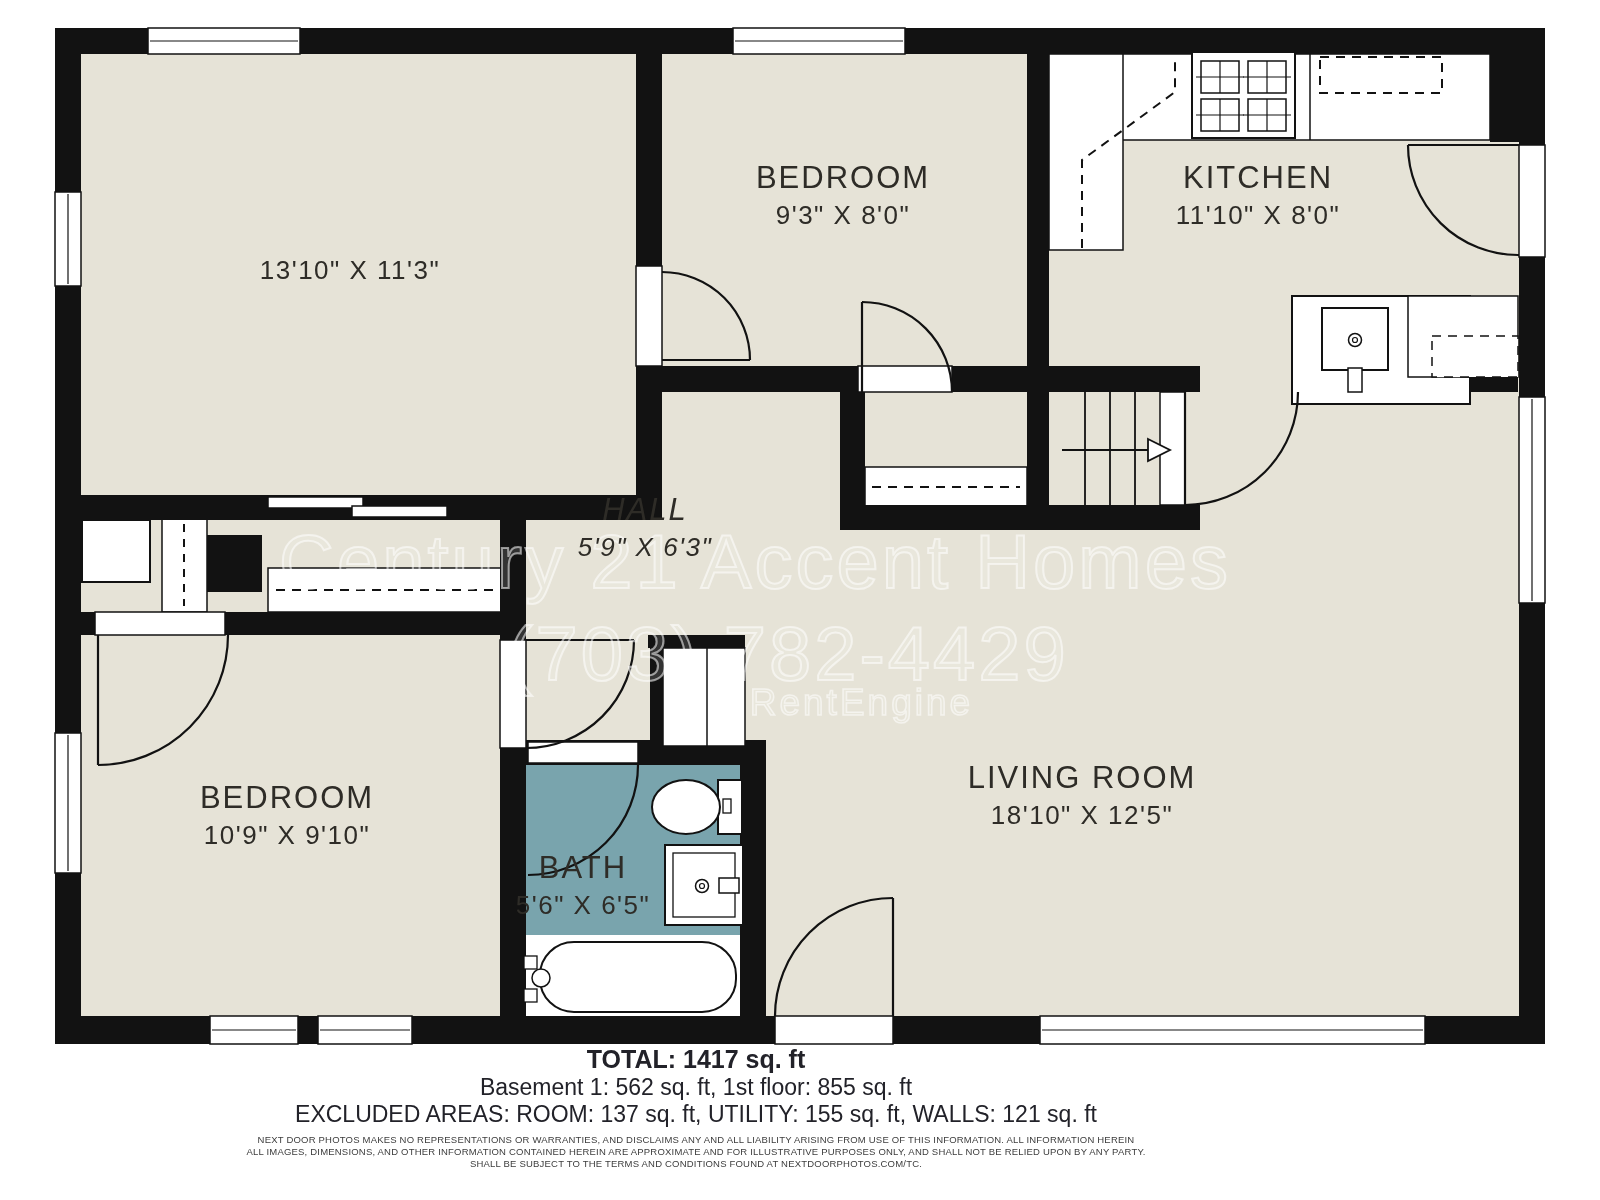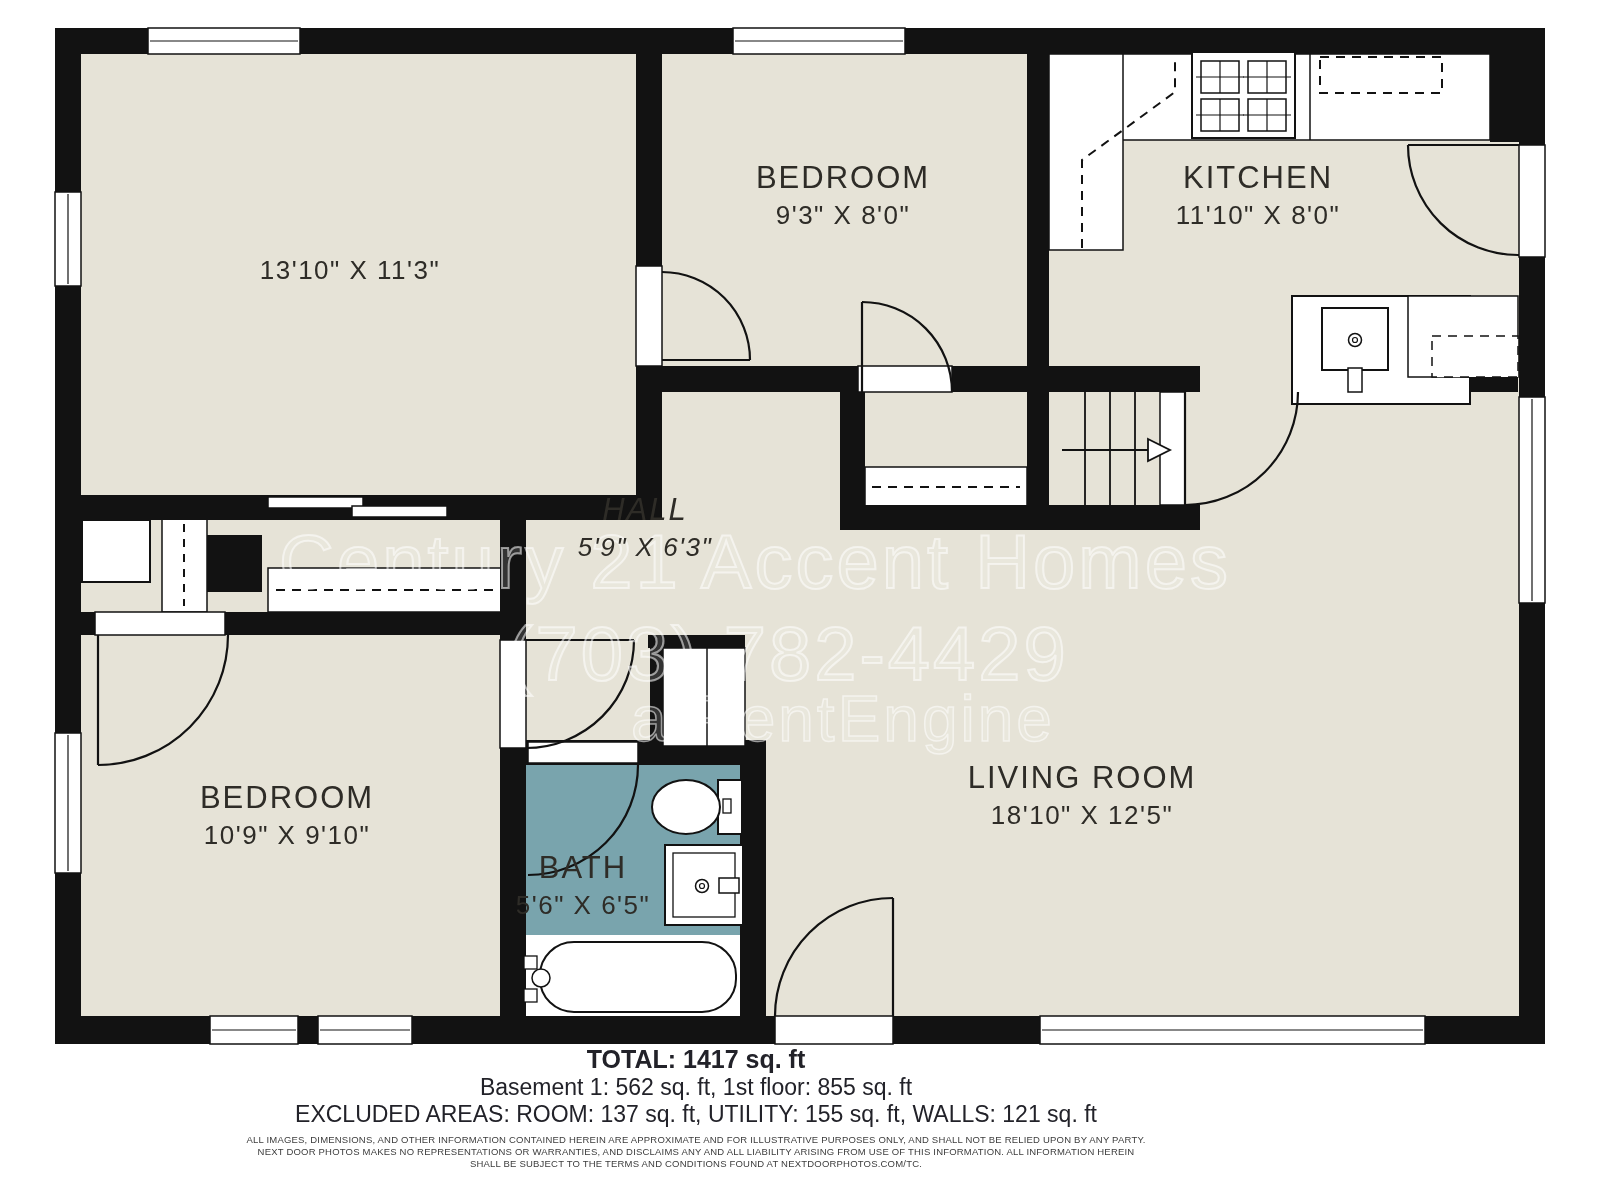--- a/index.html
+++ b/index.html
@@ -14,21 +14,21 @@
   .rname{font-size:31px;letter-spacing:2px;line-height:30px;}
   .rdims{font-size:26px;letter-spacing:1.5px;line-height:30px;margin-top:7px;}
 
   
   .wm{position:absolute;z-index:3;transform:translateX(-50%);white-space:nowrap;
       color:rgba(255,255,255,0.14);
       -webkit-text-stroke:2px rgba(255,255,255,0.55);
       letter-spacing:3px;font-weight:400;}
   .wm1{font-size:76px;}
   .wm2{font-size:76px;}
-  .wm3{font-size:64px;-webkit-text-stroke:1.5px rgba(255,255,255,0.55);}
+  .wm3{font-size:37px;-webkit-text-stroke:1.5px rgba(255,255,255,0.55);}
 
   
   .footer{position:absolute;left:0;top:1044px;width:1392px;z-index:4;text-align:center;color:#222229;}
   .f-total{font-size:25px;font-weight:bold;line-height:30px;}
   .f-line{font-size:23px;line-height:27px;}
   .f-fine{font-size:9.5px;line-height:12px;color:#3c3c3c;letter-spacing:0.2px;margin-top:6px;}
 </style>
 </head>
 <body>
 
@@ -263,19 +263,19 @@
 <div class="room-label" style="left:1082px;top:763px;">
   <div class="rname">LIVING ROOM</div>
   <div class="rdims">18'10" X 12'5"</div>
 </div>
 
 <div class="footer">
   <div class="f-total">TOTAL: 1417 sq. ft</div>
   <div class="f-line">Basement 1: 562 sq. ft, 1st floor: 855 sq. ft</div>
   <div class="f-line">EXCLUDED AREAS: ROOM: 137 sq. ft, UTILITY: 155 sq. ft, WALLS: 121 sq. ft</div>
   <div class="f-fine">
+    <div>NEXT DOOR PHOTOS MAKES NO REPRESENTATIONS OR WARRANTIES, AND DISCLAIMS ANY AND ALL LIABILITY ARISING FROM USE OF THIS INFORMATION. ALL INFORMATION HEREIN</div>
     <div>ALL IMAGES, DIMENSIONS, AND OTHER INFORMATION CONTAINED HEREIN ARE APPROXIMATE AND FOR ILLUSTRATIVE PURPOSES ONLY, AND SHALL NOT BE RELIED UPON BY ANY PARTY.</div>
-    <div>NEXT DOOR PHOTOS MAKES NO REPRESENTATIONS OR WARRANTIES, AND DISCLAIMS ANY AND ALL LIABILITY ARISING FROM USE OF THIS INFORMATION. ALL INFORMATION HEREIN</div>
     <div>SHALL BE SUBJECT TO THE TERMS AND CONDITIONS FOUND AT NEXTDOORPHOTOS.COM/TC.</div>
   </div>
 </div>
 
 </div>
 
 </body></html>

